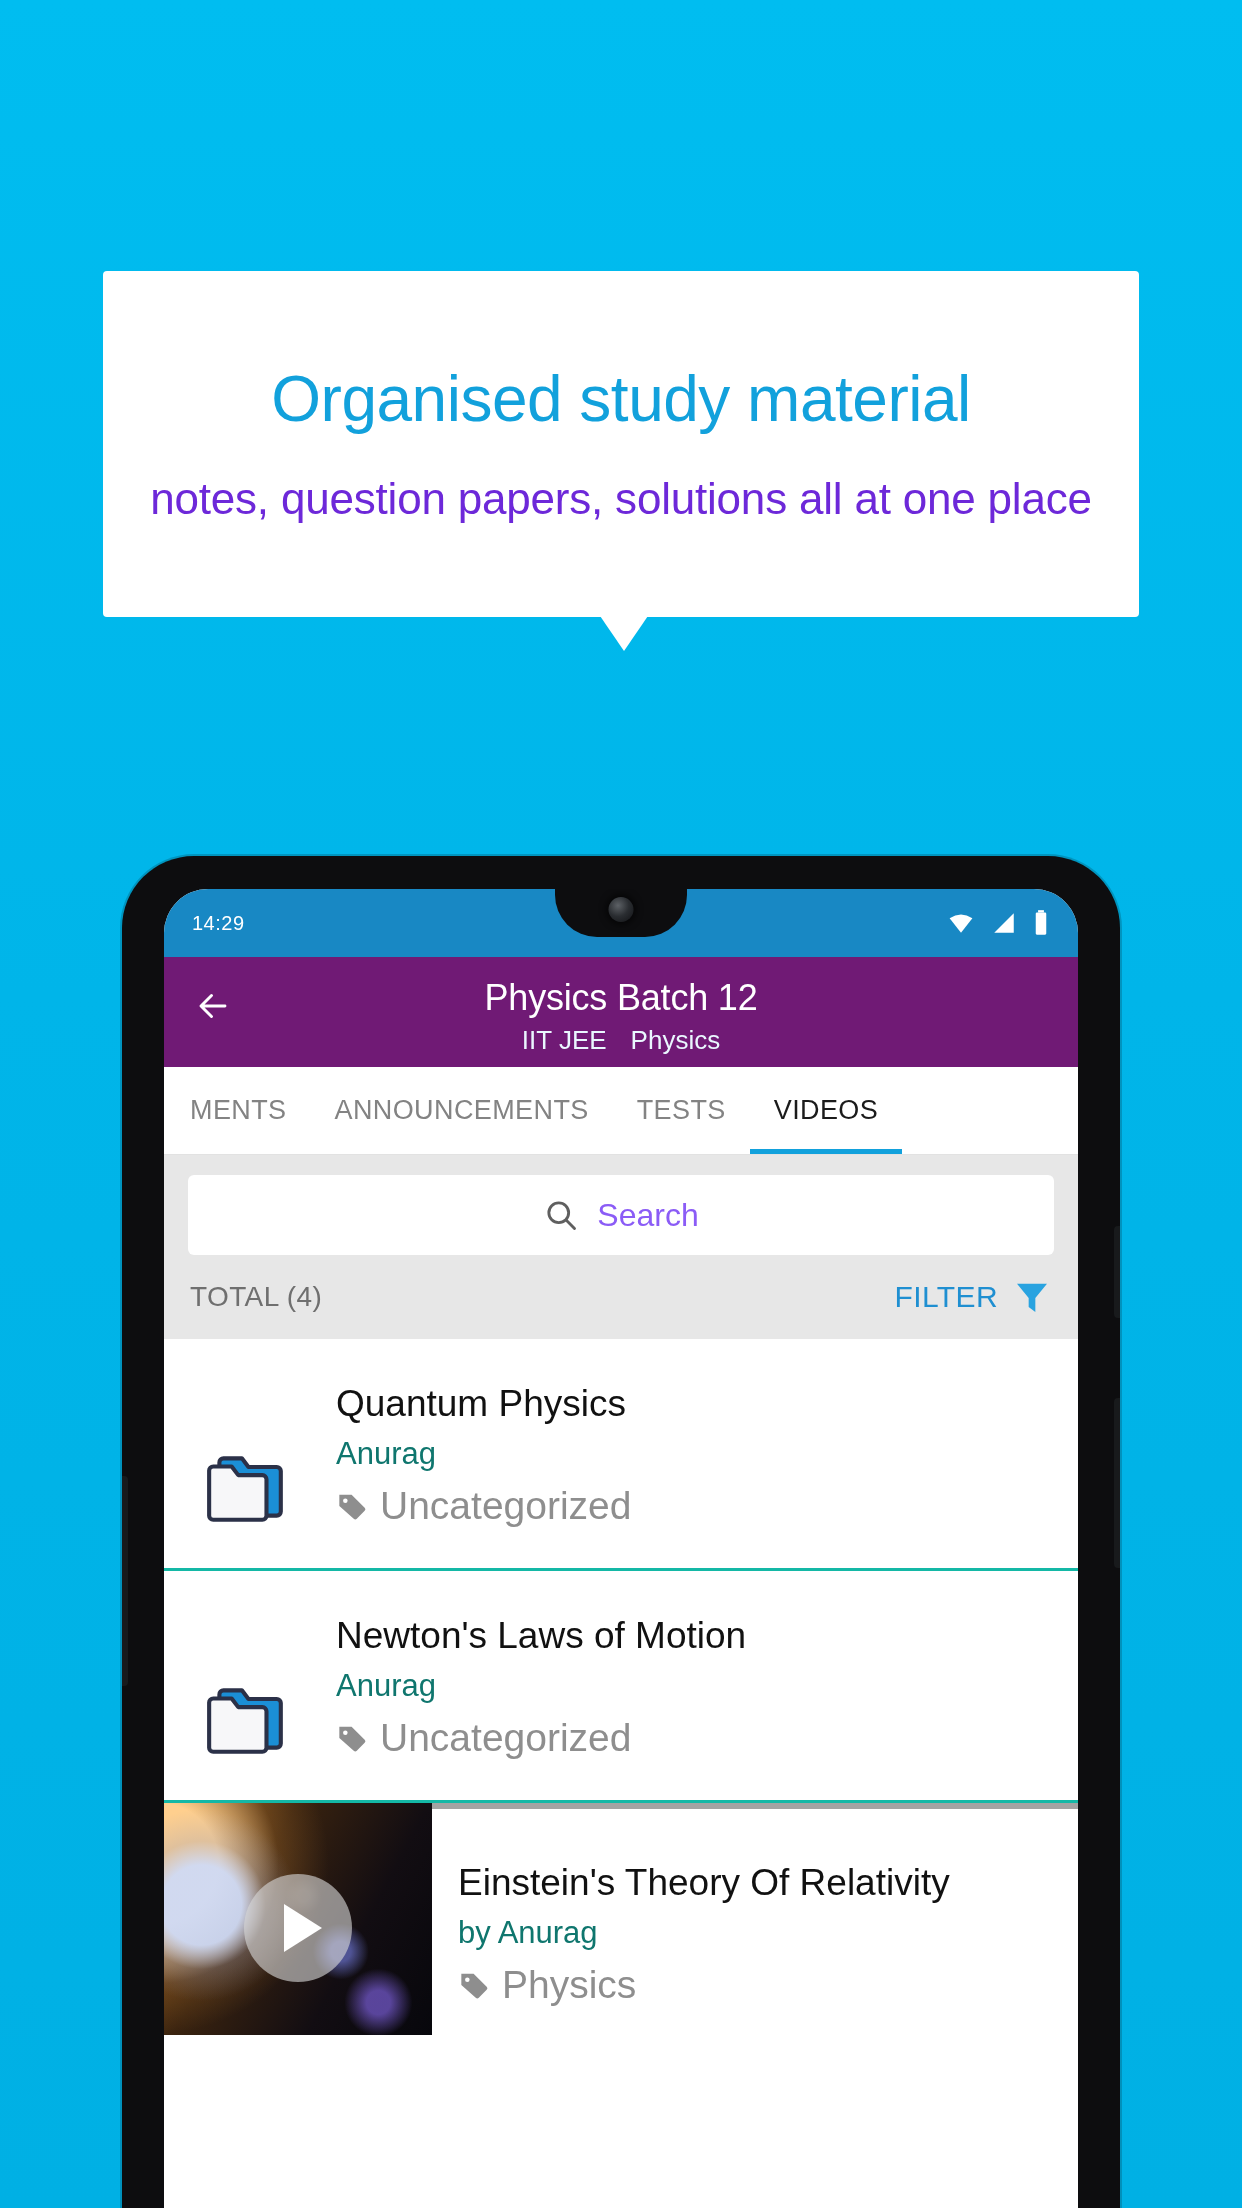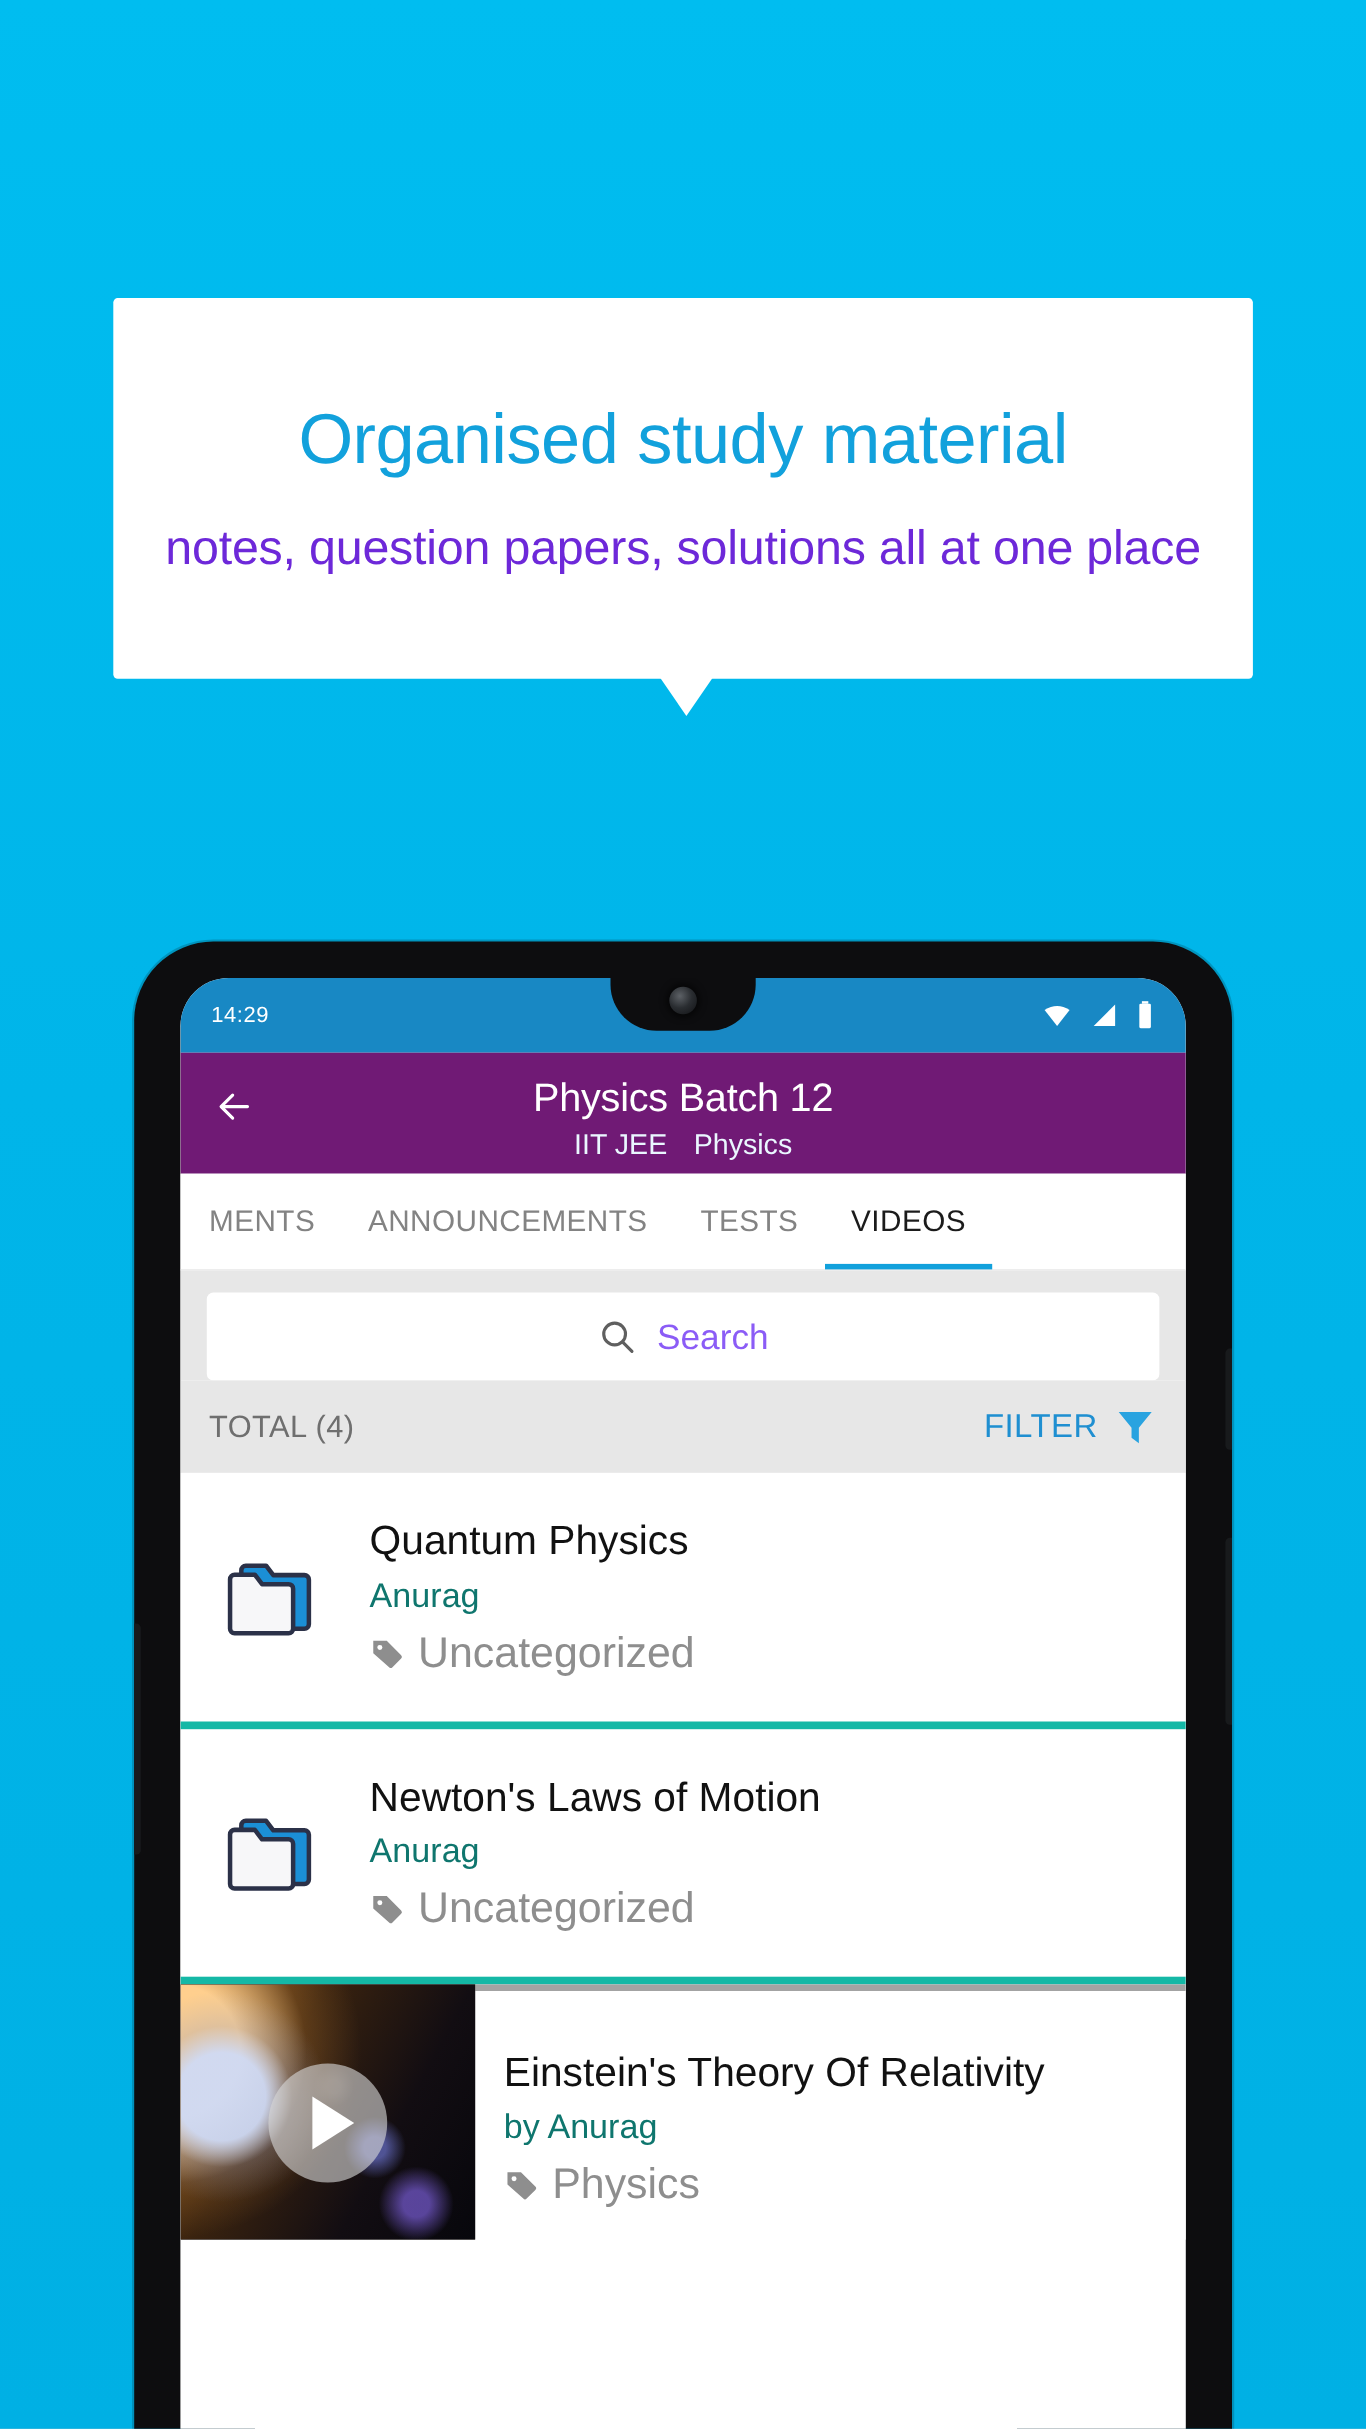--- a/index.html
+++ b/index.html
@@ -111,22 +111,22 @@
     background:#e7e7e7; display:flex; align-items:center;
     justify-content:space-between; padding:22px 26px 22px 26px;
   }
   .total-text { font-size:28px; color:#6f6f6f; letter-spacing:0.4px; }
   .filter-wrap { display:flex; align-items:center; gap:14px; }
   .filter-text { font-size:30px; color:#1f8fd1; letter-spacing:0.4px; }
 
   
   .list { background:#fff; }
   .row {
-    display:flex; align-items:center; gap:34px;
-    padding:40px 26px; border-bottom:7px solid #14b8a6; min-height:232px;
+    display:flex; align-items:flex-end; gap:34px;
+    padding:40px 26px; border-bottom:3px solid #14b8a6; min-height:232px;
   }
   .row-icon { width:112px; display:flex; justify-content:center; flex:0 0 112px; }
   .row-body { flex:1; min-width:0; }
   .row-title { font-size:37px; color:#111; line-height:1.18; white-space:nowrap; }
   .row-author{ font-size:31px; color:#0f766e; margin-top:10px; }
   .row-tag   { display:flex; align-items:center; gap:12px; margin-top:12px; }
   .row-tag span { font-size:39px; color:#8e8e8e; }
 
   .row.video { padding:0 0 0 0; gap:0; align-items:stretch; border-bottom:none; }
   .thumb {

